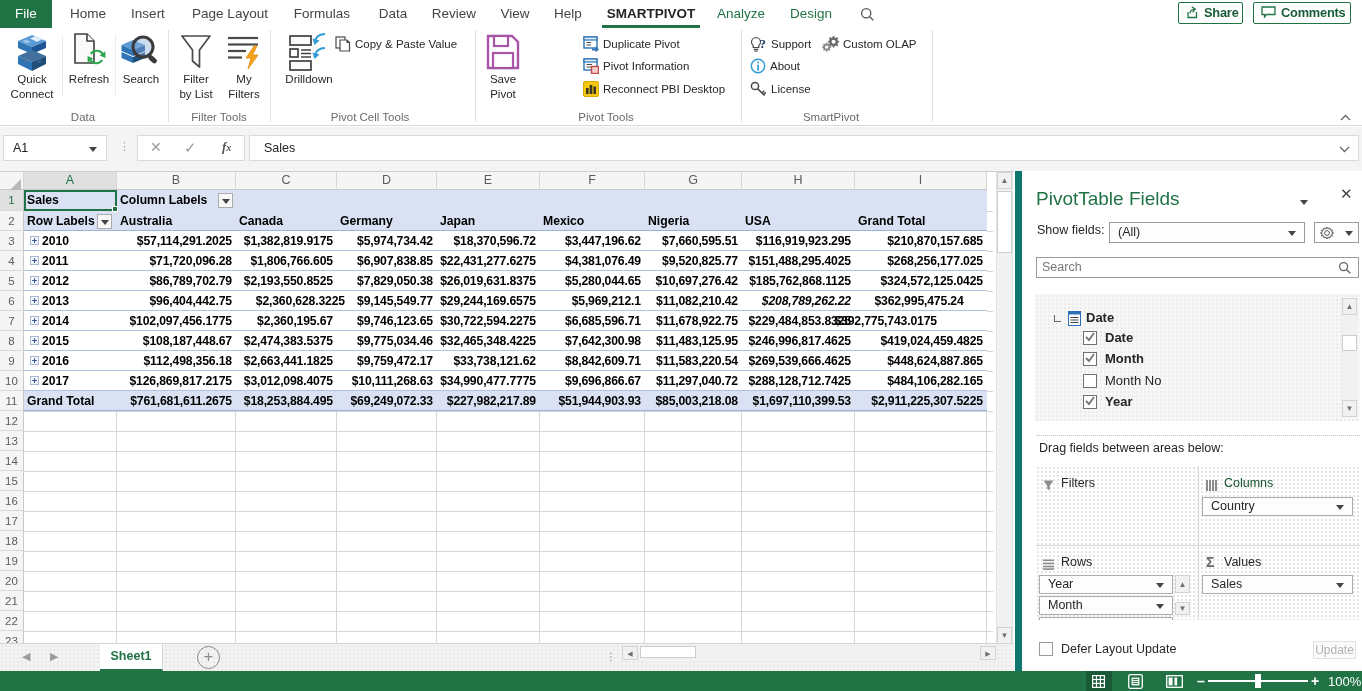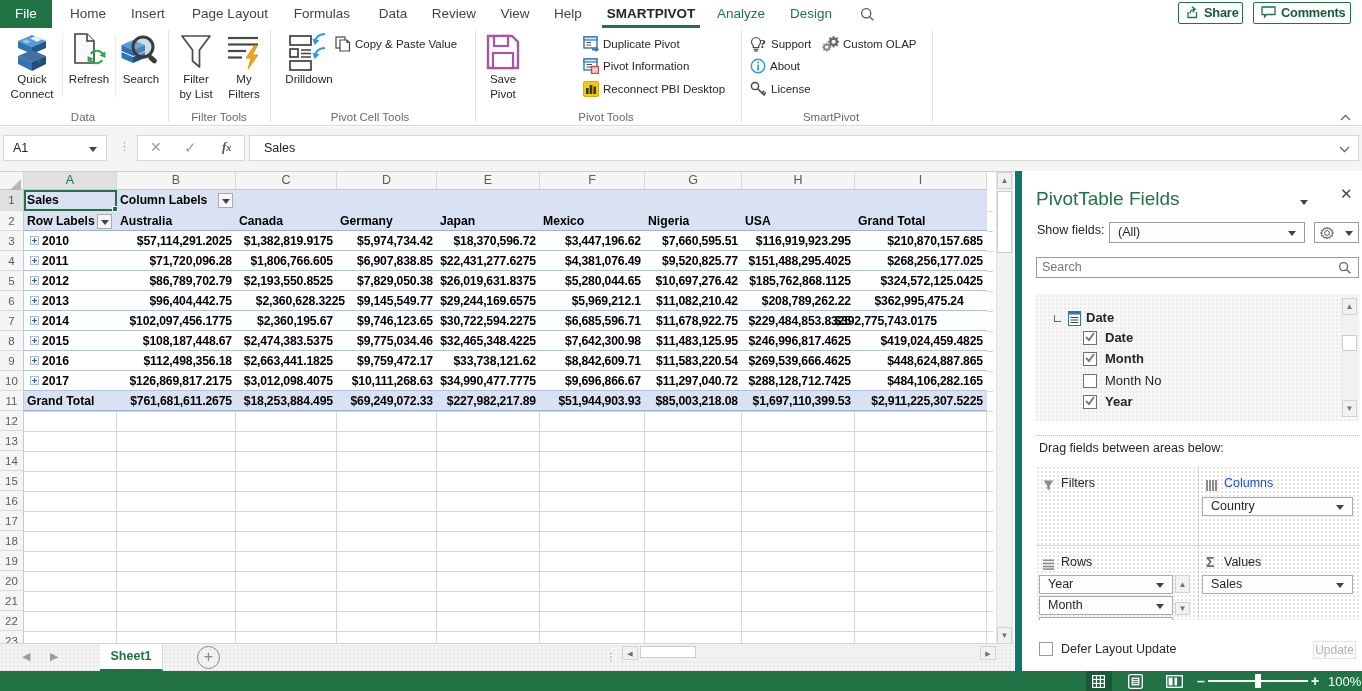--- a/index.html
+++ b/index.html
@@ -389,21 +389,21 @@
         <div class="pc num" style="left:831px;width:132px;">$324,572,125.0425</div>
       </div>
 <div class="pr" style="top:120px;height:20px;background:#fff;border-bottom:1px solid #AFC4E2;">
         <div class="pc" style="left:0px;width:93px;"><span class="plusbox">+</span><span class="bold">2013</span></div>
         <div class="pc num" style="left:93px;width:119px;">$96,404,442.75</div>
         <div class="pc num" style="left:212px;width:101px;margin-left:12px;">$2,360,628.3225</div>
         <div class="pc num" style="left:313px;width:100px;">$9,145,549.77</div>
         <div class="pc num" style="left:413px;width:103px;">$29,244,169.6575</div>
         <div class="pc num" style="left:516px;width:105px;">$5,969,212.1</div>
         <div class="pc num" style="left:621px;width:97px;">$11,082,210.42</div>
-        <div class="pc num" style="left:718px;width:113px;">$208,789,262.22</div>
+        <div class="pc num" style="left:718px;width:113px;font-style:italic;">$208,789,262.22</div>
         <div class="pc num" style="left:831px;width:132px;text-align:center;">$362,995,475.24</div>
       </div>
 <div class="pr" style="top:140px;height:20px;background:#fff;border-bottom:1px solid #AFC4E2;">
         <div class="pc" style="left:0px;width:93px;"><span class="plusbox">+</span><span class="bold">2014</span></div>
         <div class="pc num" style="left:93px;width:119px;">$102,097,456.1775</div>
         <div class="pc num" style="left:212px;width:101px;">$2,360,195.67</div>
         <div class="pc num" style="left:313px;width:100px;">$9,746,123.65</div>
         <div class="pc num" style="left:413px;width:103px;">$30,722,594.2275</div>
         <div class="pc num" style="left:516px;width:105px;">$6,685,596.71</div>
         <div class="pc num" style="left:621px;width:97px;">$11,678,922.75</div>
@@ -517,21 +517,21 @@
   <div class="abs" style="left:21px;top:306px;"><svg width="11" height="11" viewBox="0 0 11 11">
           <path d="M0.5 0.5 H10.5 L6.8 5.5 V10.5 L4.2 8.8 V5.5 Z" fill="#8C8C8C"></path>
         </svg></div>
   <div class="abs" style="left:39px;top:305px;font-size:12.5px;color:#262626;">Filters</div>
   <div class="abs" style="left:184px;top:306px;"><svg width="11" height="11" viewBox="0 0 11 11">
           <rect x="0" y="0" width="2" height="11" fill="#8C8C8C"></rect>
           <rect x="3" y="0" width="2" height="11" fill="#8C8C8C"></rect>
           <rect x="6" y="0" width="2" height="11" fill="#8C8C8C"></rect>
           <rect x="9" y="0" width="2" height="11" fill="#8C8C8C"></rect>
         </svg></div>
-  <div class="abs" style="left:202px;top:305px;font-size:12.5px;color:#1d4ed8;">Columns</div>
+  <div class="abs" style="left:202px;top:305px;font-size:12.5px;color:#14532d;">Columns</div>
   <div class="fielddd" style="left:180px;top:326px;width:151px;">Country</div>
   <div class="abs" style="left:21px;top:385px;"><svg width="11" height="11" viewBox="0 0 11 11">
           <rect x="0" y="0.5" width="11" height="1.6" fill="#8C8C8C"></rect>
           <rect x="0" y="3.6" width="11" height="1.6" fill="#8C8C8C"></rect>
           <rect x="0" y="6.7" width="11" height="1.6" fill="#8C8C8C"></rect>
           <rect x="0" y="9.3" width="11" height="1.6" fill="#8C8C8C"></rect>
         </svg></div>
   <div class="abs" style="left:39px;top:384px;font-size:12.5px;color:#262626;">Rows</div>
   <div class="abs" style="left:184px;top:383px;font-size:14px;color:#6a6a6a;font-weight:bold;">Σ</div>
   <div class="abs" style="left:202px;top:384px;font-size:12.5px;color:#262626;">Values</div>

